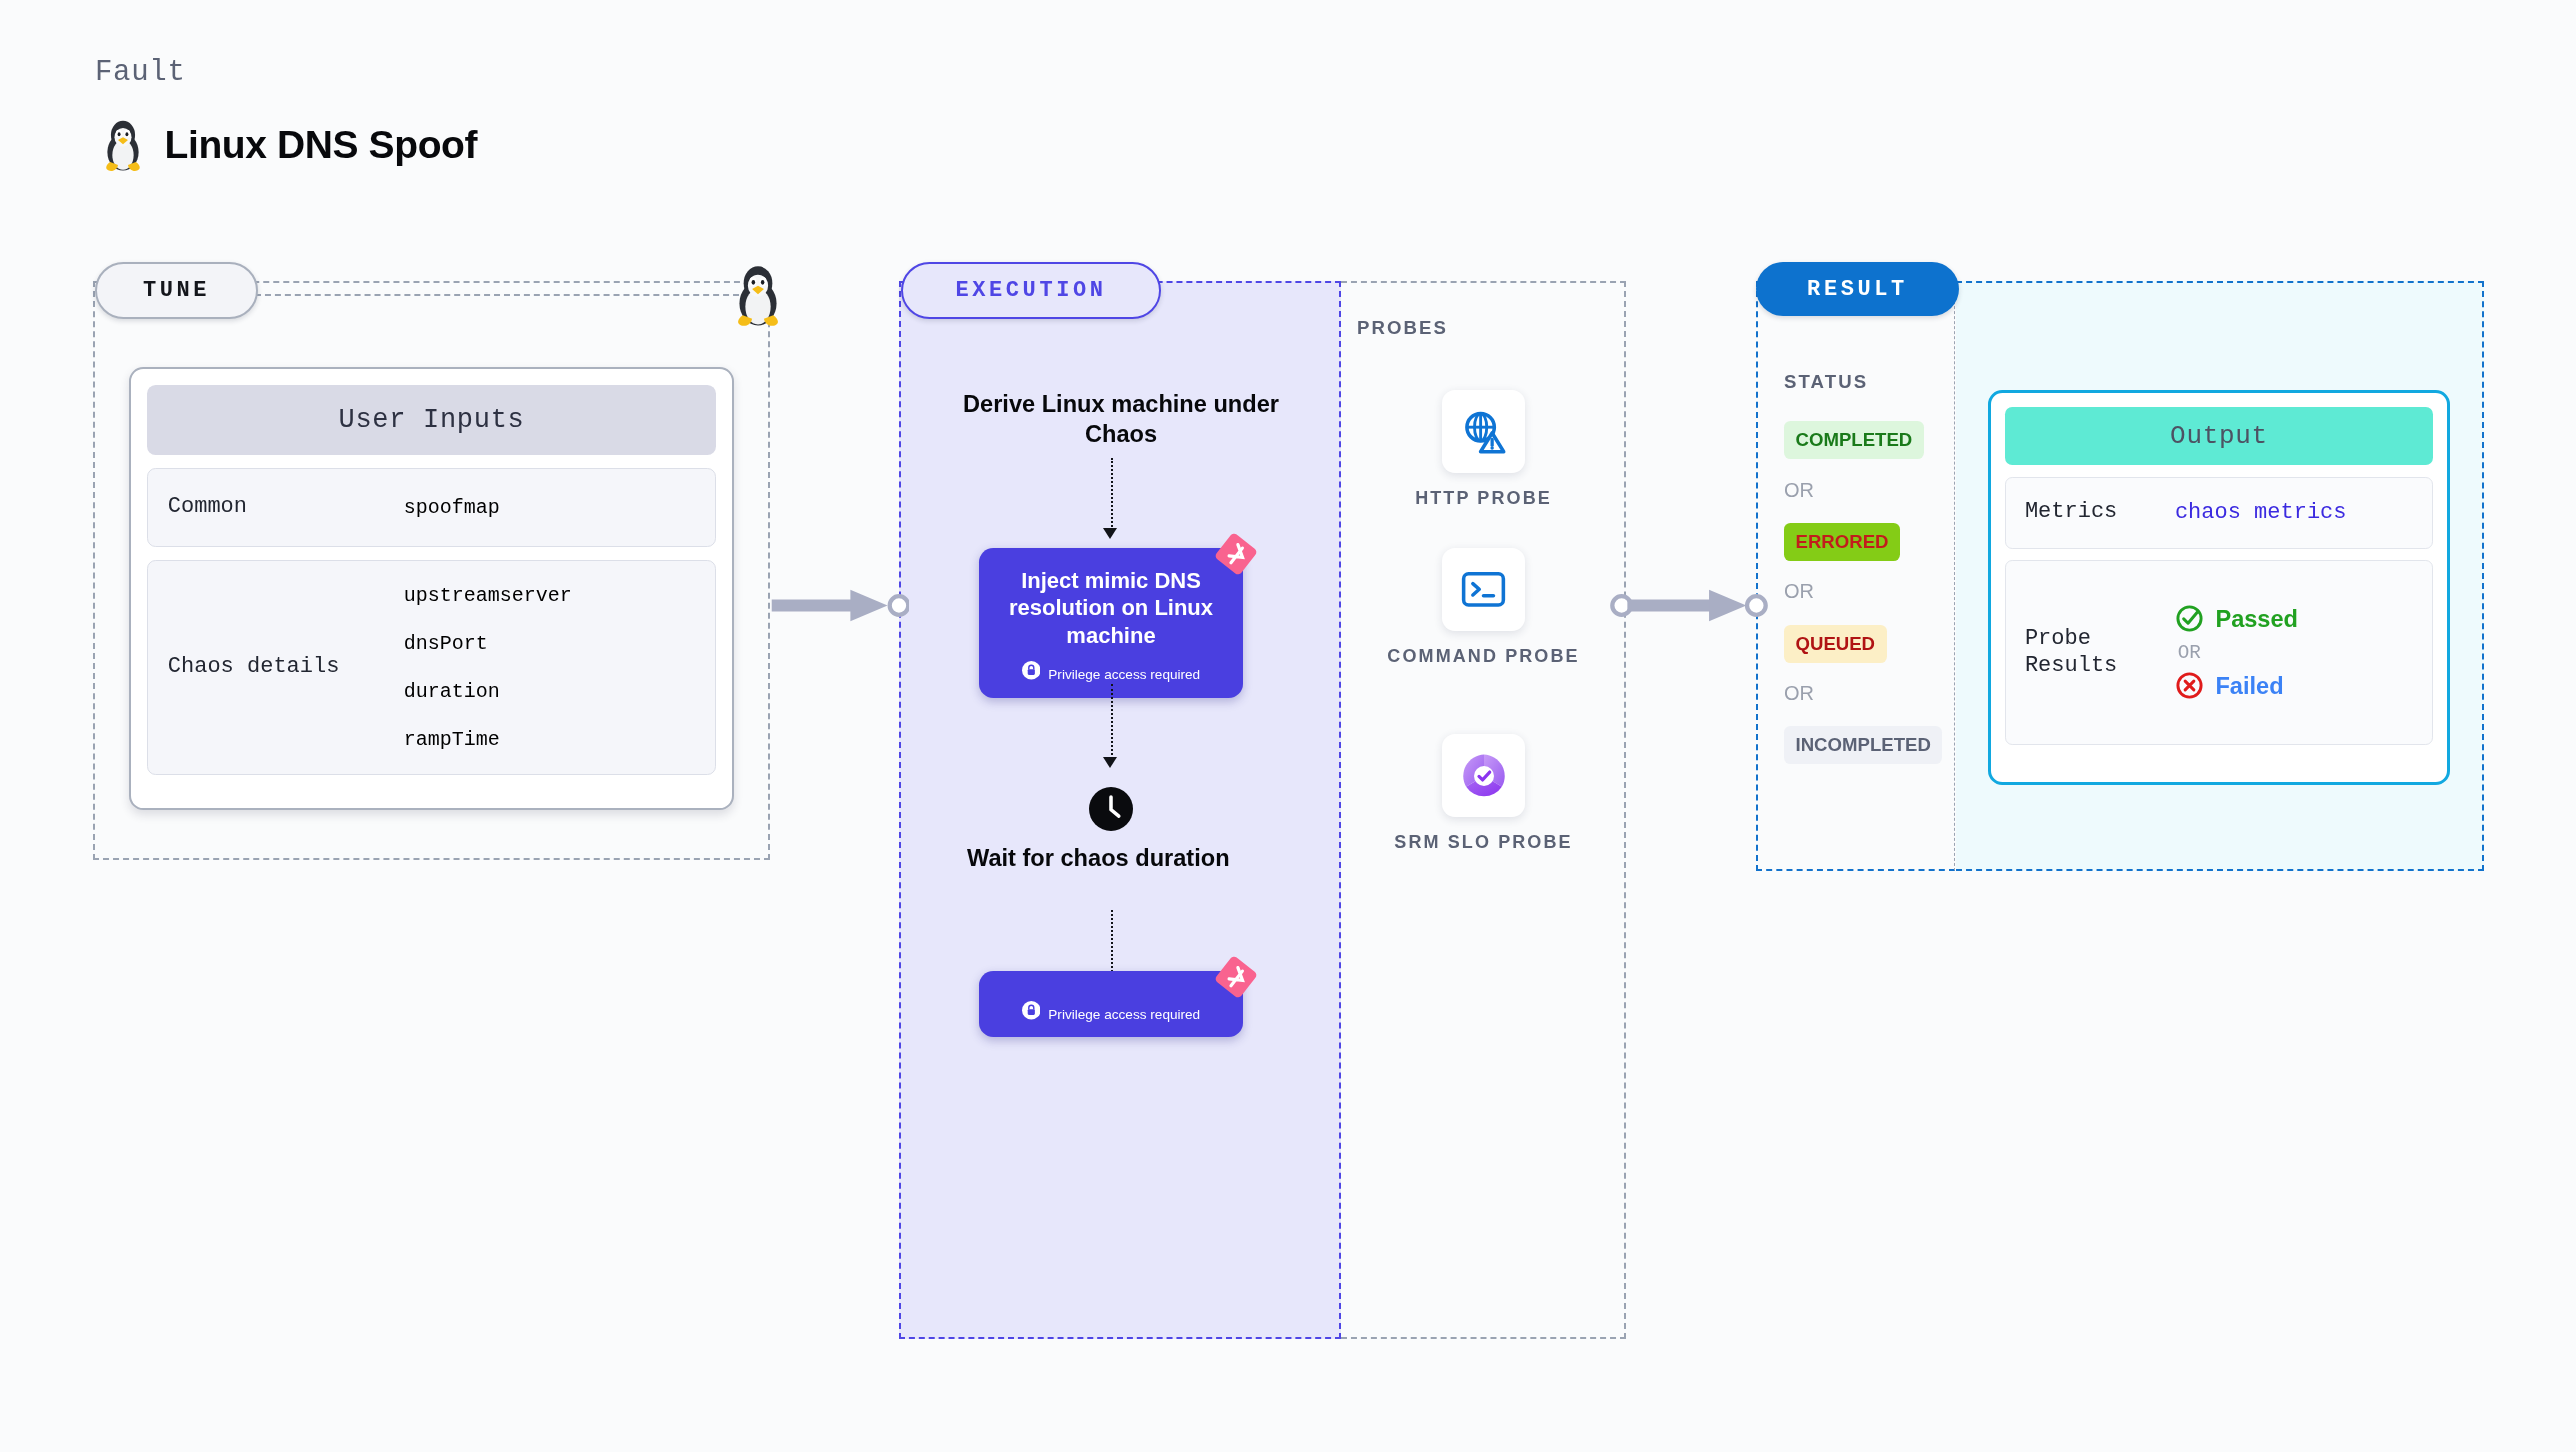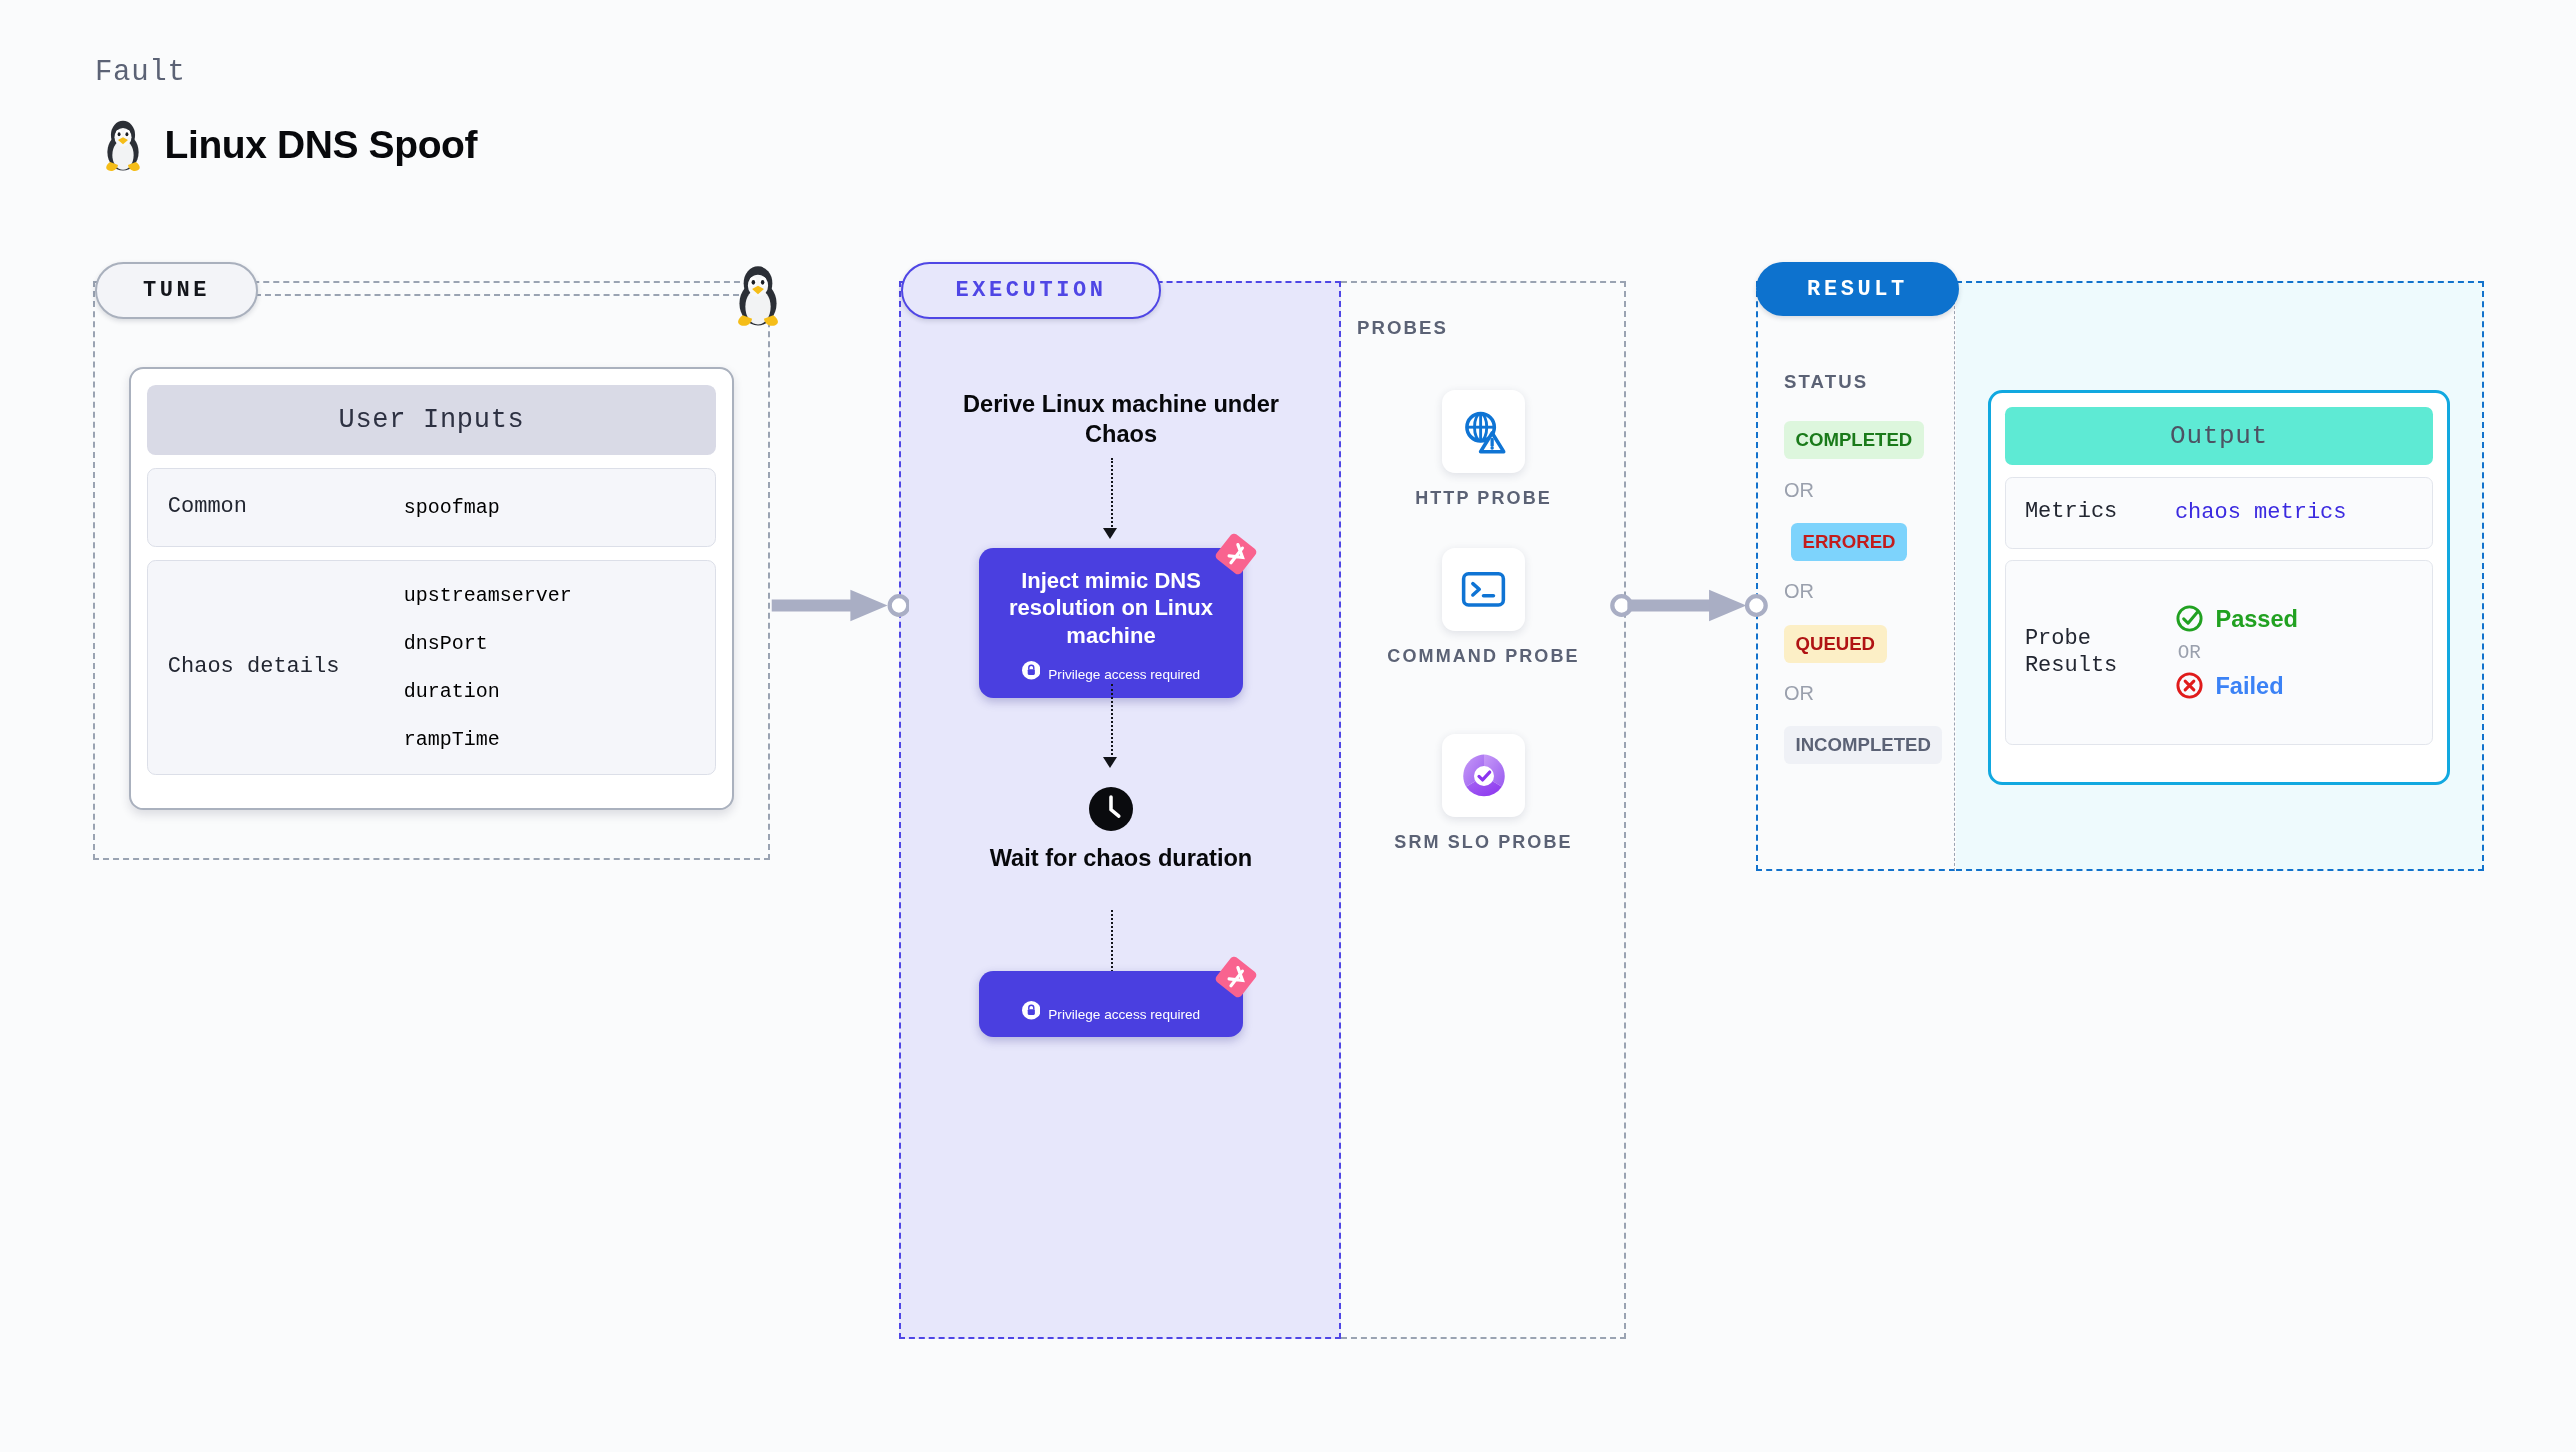--- a/index.html
+++ b/index.html
@@ -243,21 +243,21 @@
 
   
   #wait-clock {
     position: absolute;
     left: 1089px; top: 787px;
     width: 44px; height: 44px;
   }
   #wait-label {
     position: absolute;
     left: 967px; top: 844px; width: 308px;
-    text-align: center;
+    text-align: left;
     font-size: 23.6px;
     font-weight: bold;
     color: #07080b;
     line-height: 1.27;
   }
 
   
   #probes-title {
     position: absolute;
     left: 1357px; top: 317px;
@@ -590,21 +590,21 @@
     </svg>
   </div>
   <div class="probe-label">SRM SLO PROBE</div>
 </div>
 
 <div id="status-title">STATUS</div>
 
 <div class="status-badge" id="status-badge-0" style="color:#1a7a1a;background:#ddf6dd;">COMPLETED</div>
 <div class="status-or" id="status-or-0">OR</div>
 
-<div class="status-badge" id="status-badge-1" style="color:#c21c1c;background:#7dd3fc;margin-left:7px;">ERRORED</div>
+<div class="status-badge" id="status-badge-1" style="color:#c21c1c;background:#84cc16;">ERRORED</div>
 <div class="status-or" id="status-or-1">OR</div>
 
 <div class="status-badge" id="status-badge-2" style="color:#b01313;background:#fcefc6;">QUEUED</div>
 <div class="status-or" id="status-or-2">OR</div>
 
 <div class="status-badge" id="status-badge-3" style="color:#5b6275;background:#eff1f6;">INCOMPLETED</div>
 
 <div id="output-card">
   <div id="output-header">Output</div>
 

